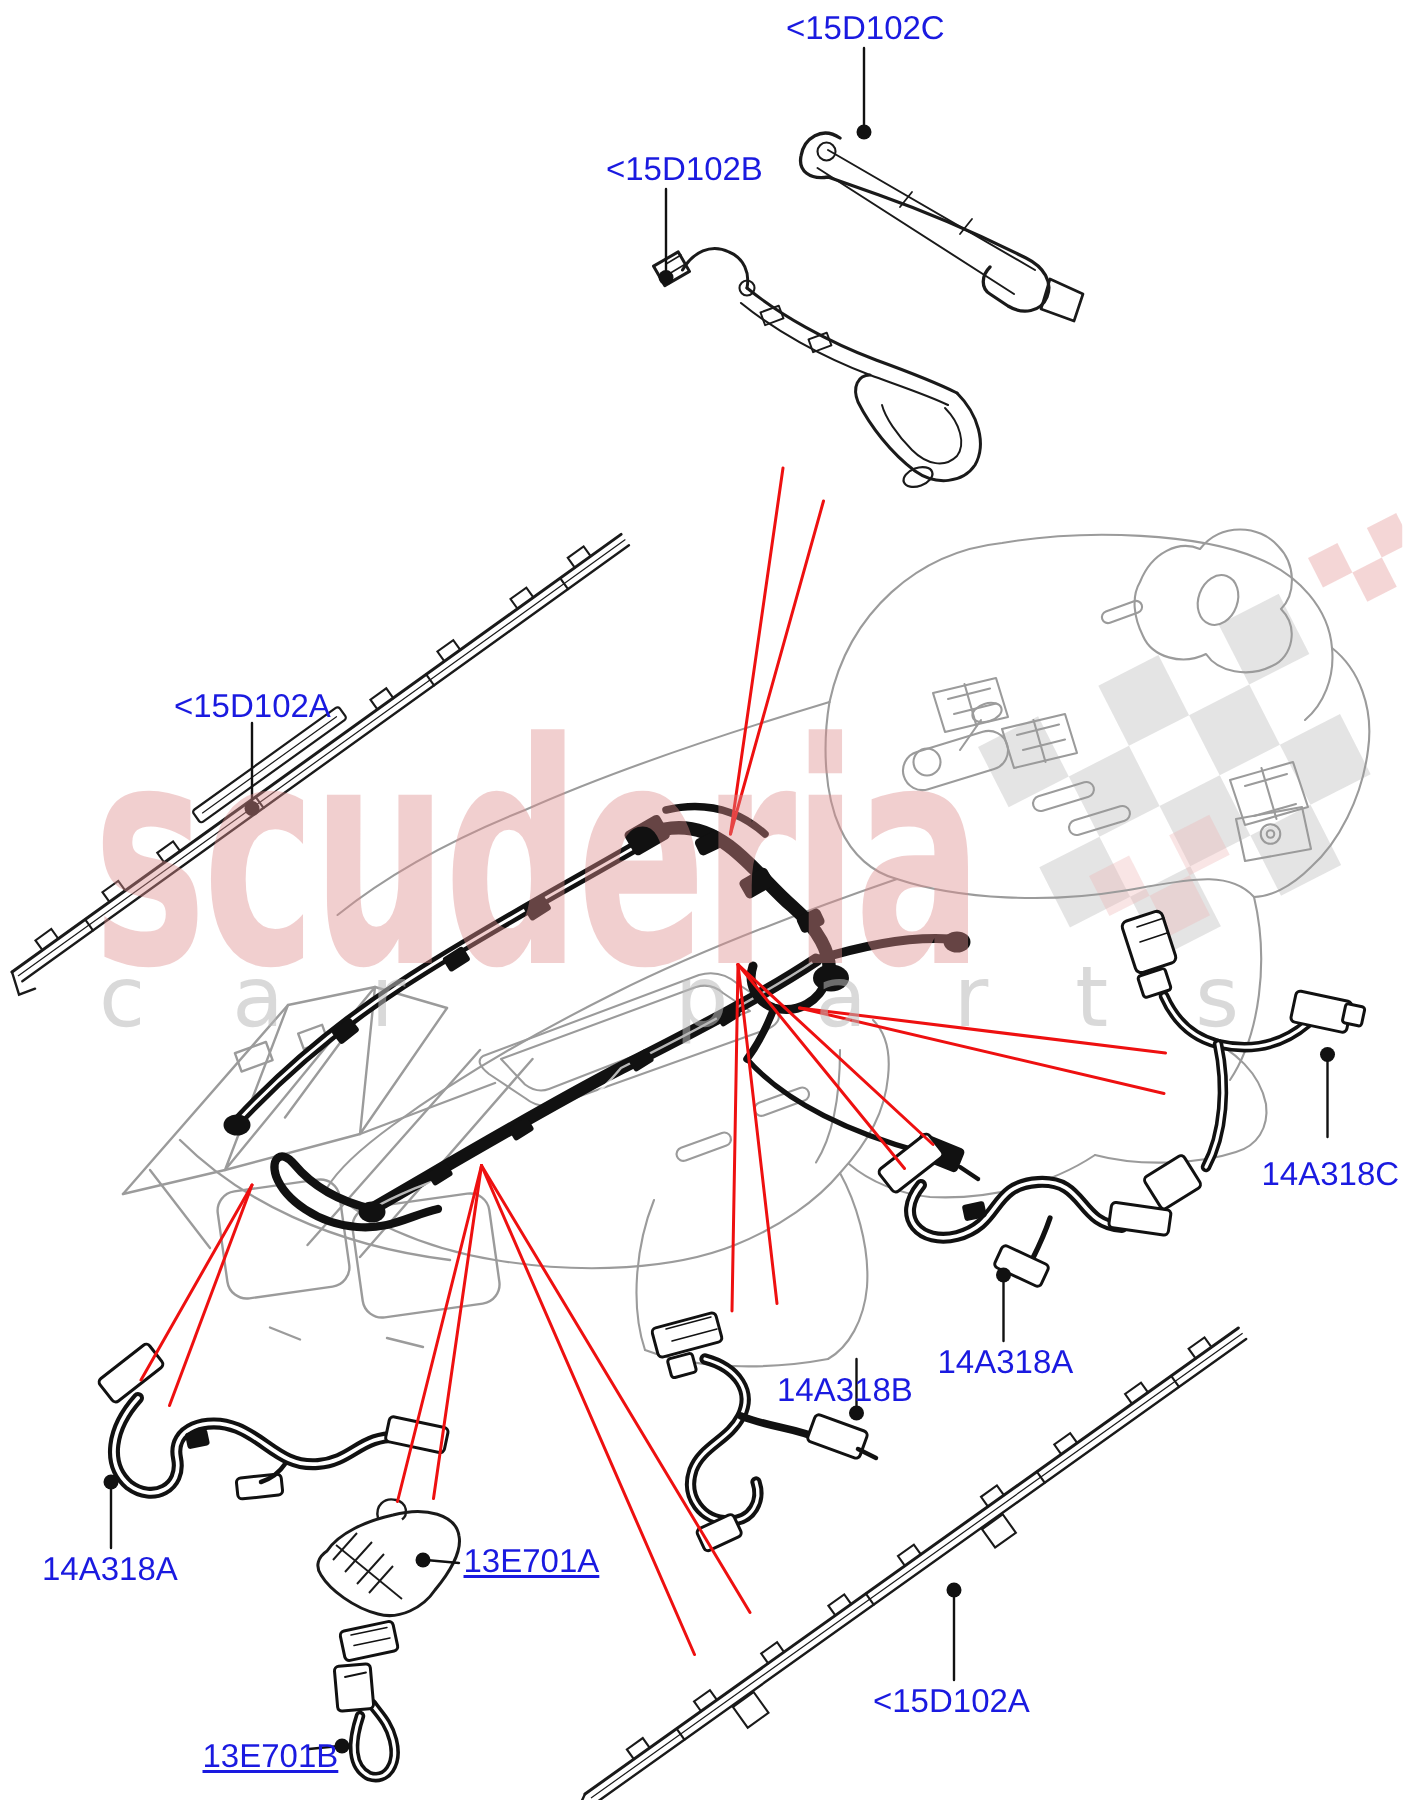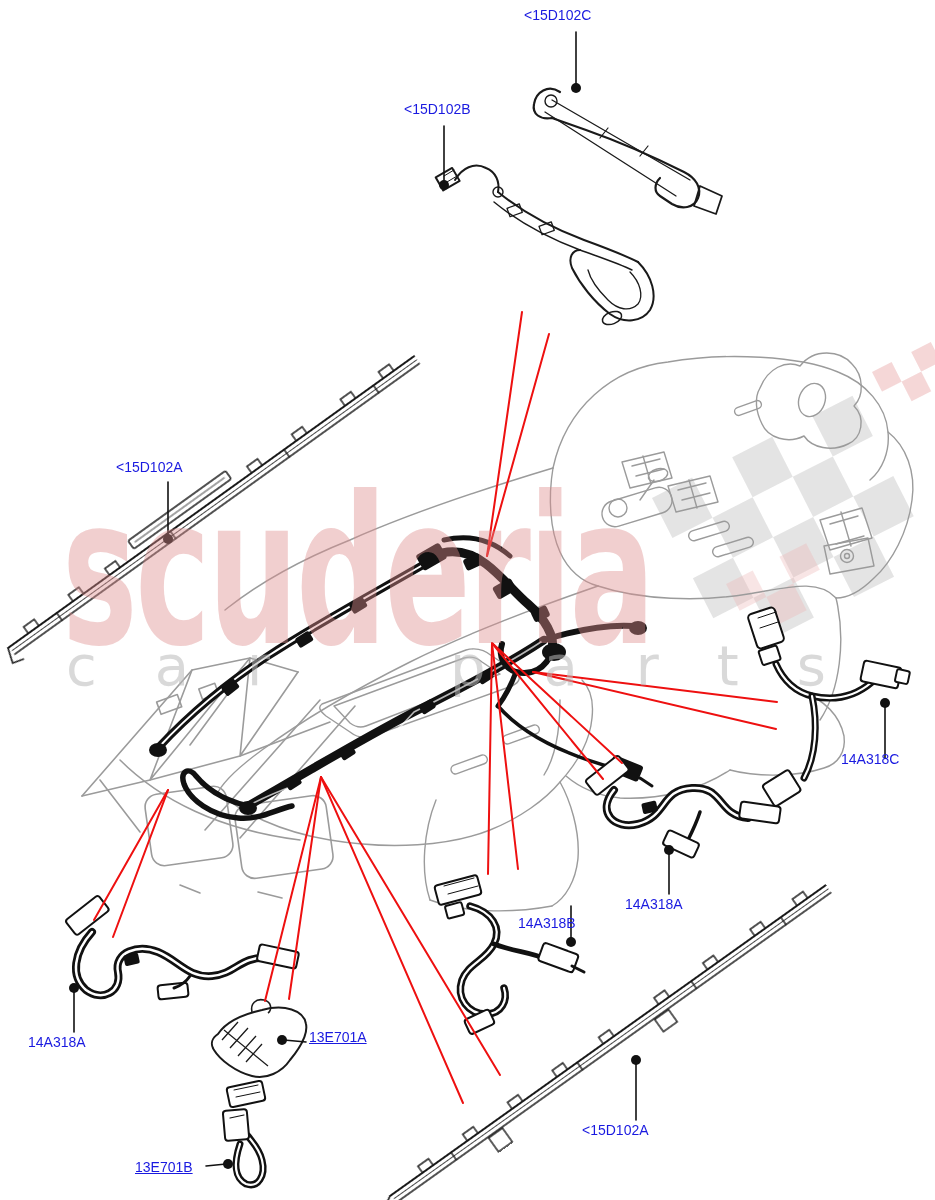--- a/index.html
+++ b/index.html
@@ -2,21 +2,21 @@
 <html><head>
 <meta charset="utf-8">
 <style>
   html,body{margin:0;padding:0;background:#ffffff;}
   .stage{
     position:relative;width:935px;height:1200px;background:#ffffff;
     overflow:hidden;font-family:"Liberation Sans",sans-serif;
   }
   .stage svg{position:absolute;left:0;top:0;}
   .part-label{
-    position:absolute;color:#1a1ae0;font-size:14px;line-height:1;
+    position:absolute;color:#1a1ae0;font-size:22px;line-height:1;
     font-family:"Liberation Sans",sans-serif;white-space:nowrap;cursor:pointer;
   }
   .wm-brand{
     position:absolute;left:62px;top:470px;font-size:205px;line-height:1;
     font-family:"DejaVu Sans",sans-serif;font-weight:bold;
     color:rgba(222,140,140,0.42);transform:scaleX(0.62);transform-origin:left top;
     letter-spacing:-4px;user-select:none;pointer-events:none;
   }
   .wm-tagline{
     position:absolute;left:66px;top:638px;font-size:56px;line-height:1;
@@ -344,20 +344,20 @@
         <circle cx="228" cy="1164" r="5" stroke="none"></circle>
     </g>
   </svg>
 
   <div class="wm-brand">scuderia</div>
   <div class="wm-tagline">car parts</div>
 
   <div class="part-label" style="left:524px;top:8px;">&lt;15D102C</div>
   <div class="part-label" style="left:404px;top:102px;">&lt;15D102B</div>
   <div class="part-label" style="left:116px;top:460px;">&lt;15D102A</div>
-  <div class="part-label" style="left:841px;top:752px;">14A318C</div>
+  <div class="part-label" style="left:841px;top:772px;">14A318C</div>
   <div class="part-label" style="left:518px;top:883px;margin-top:33px;">14A318B</div>
   <div class="part-label" style="left:625px;top:897px;">14A318A</div>
   <div class="part-label" style="left:28px;top:1035px;">14A318A</div>
   <div class="part-label" style="left:309px;top:1030px;text-decoration:underline;">13E701A</div>
   <div class="part-label" style="left:582px;top:1123px;">&lt;15D102A</div>
   <div class="part-label" style="left:135px;top:1160px;text-decoration:underline;">13E701B</div>
 </div>
 
 </body></html>

